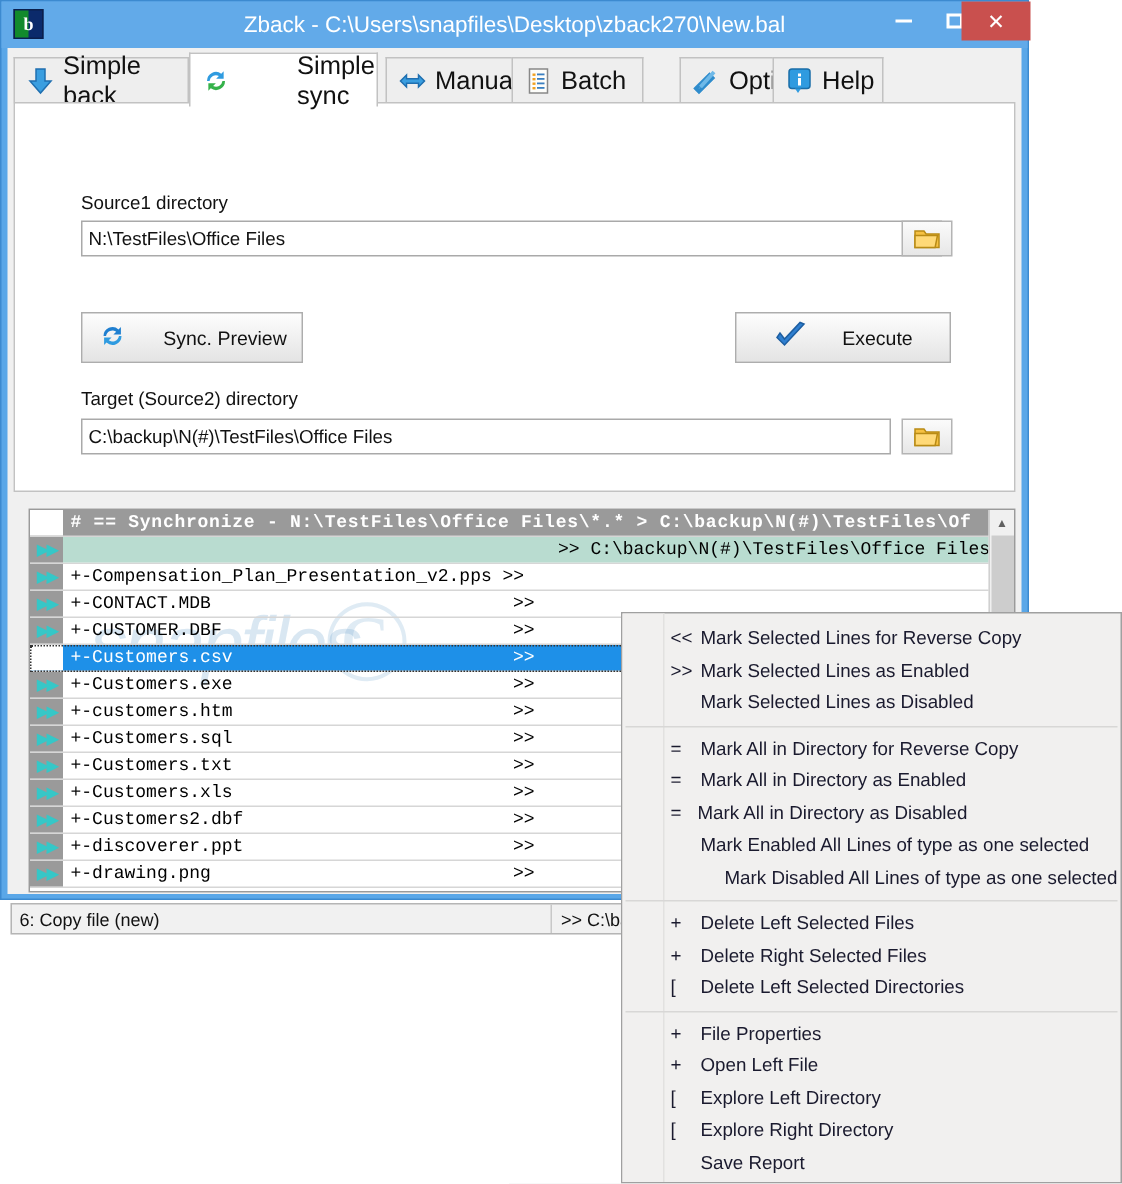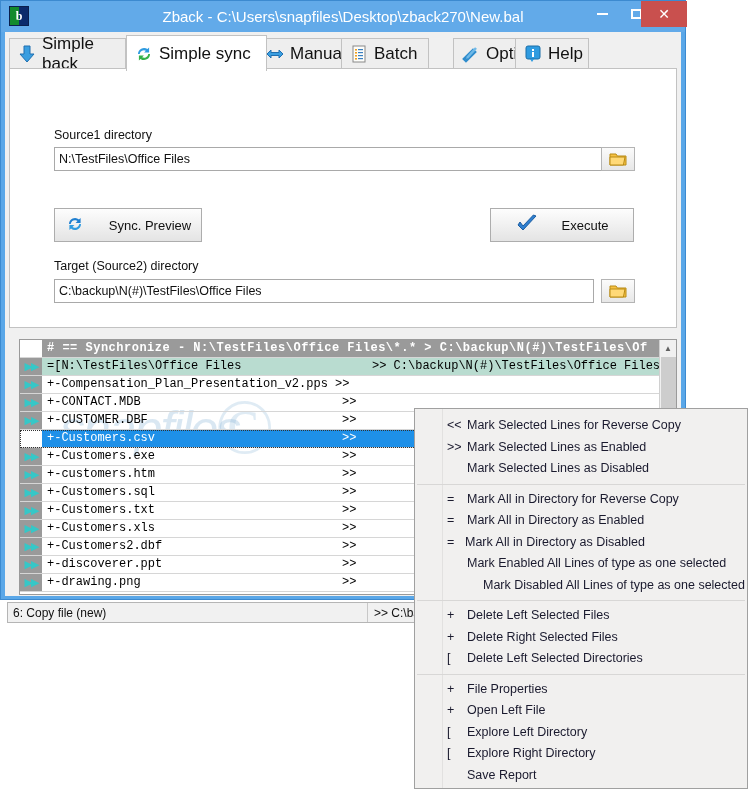--- a/index.html
+++ b/index.html
@@ -236,21 +236,21 @@
 
       <div class="tab" style="left:0;width:117px;">
         <span class="ticon">
           <svg width="20" height="20" viewBox="0 0 20 20">
               <path d="M7 2h6v8h4l-7 8-7-8h4z" fill="#3a9ee0" stroke="#1f6fb0" stroke-width="1"></path>
             </svg>
         </span>
         <span>Simple back</span>
       </div>
 
-      <div class="tab active" style="left:117px;width:141px;">
+      <div class="tab active" style="left:117px;width:126px;gap:39px;">
         <span class="ticon">
           <svg width="20" height="20" viewBox="0 0 20 20">
             <path d="M4 10a6 6 0 0 1 9.5-4.9l1.6-1.6v5h-5l1.8-1.8A4.3 4.3 0 0 0 5.7 10z" fill="#2f9be0"></path>
             <path d="M16 10a6 6 0 0 1-9.5 4.9L4.9 16.5v-5h5l-1.8 1.8A4.3 4.3 0 0 0 14.3 10z" fill="#35b24a"></path>
           </svg>
         </span>
         <span>Simple sync</span>
       </div>
 
       <div class="tab" style="left:248px;width:92px;">
@@ -356,21 +356,21 @@
       <div id="watermark">snapfiles</div>
       <div id="rowhost">
           <div class="lrow header">
             <div class="gutter white"></div>
             <div class="body"><span># == Synchronize - N:\TestFiles\Office Files\*.* &gt; C:\backup\N(#)\TestFiles\Of</span></div>
           </div>
           <div class="lrow dir">
             <div class="gutter">
               <span class="chev">▶▶</span>
             </div>
-            <div class="body"><span>=[N:\TestFiles\Office Files</span><span class="rh2">&gt;&gt; C:\backup\N(#)\TestFiles\Office Files</span></div>
+            <div class="body"><span class="rh2">&gt;&gt; C:\backup\N(#)\TestFiles\Office Files</span></div>
           </div>
           <div class="lrow">
             <div class="gutter">
               <span class="chev">▶▶</span>
             </div>
             <div class="body"><span>+-Compensation_Plan_Presentation_v2.pps &gt;&gt;</span></div>
           </div>
           <div class="lrow">
             <div class="gutter">
               <span class="chev">▶▶</span>

